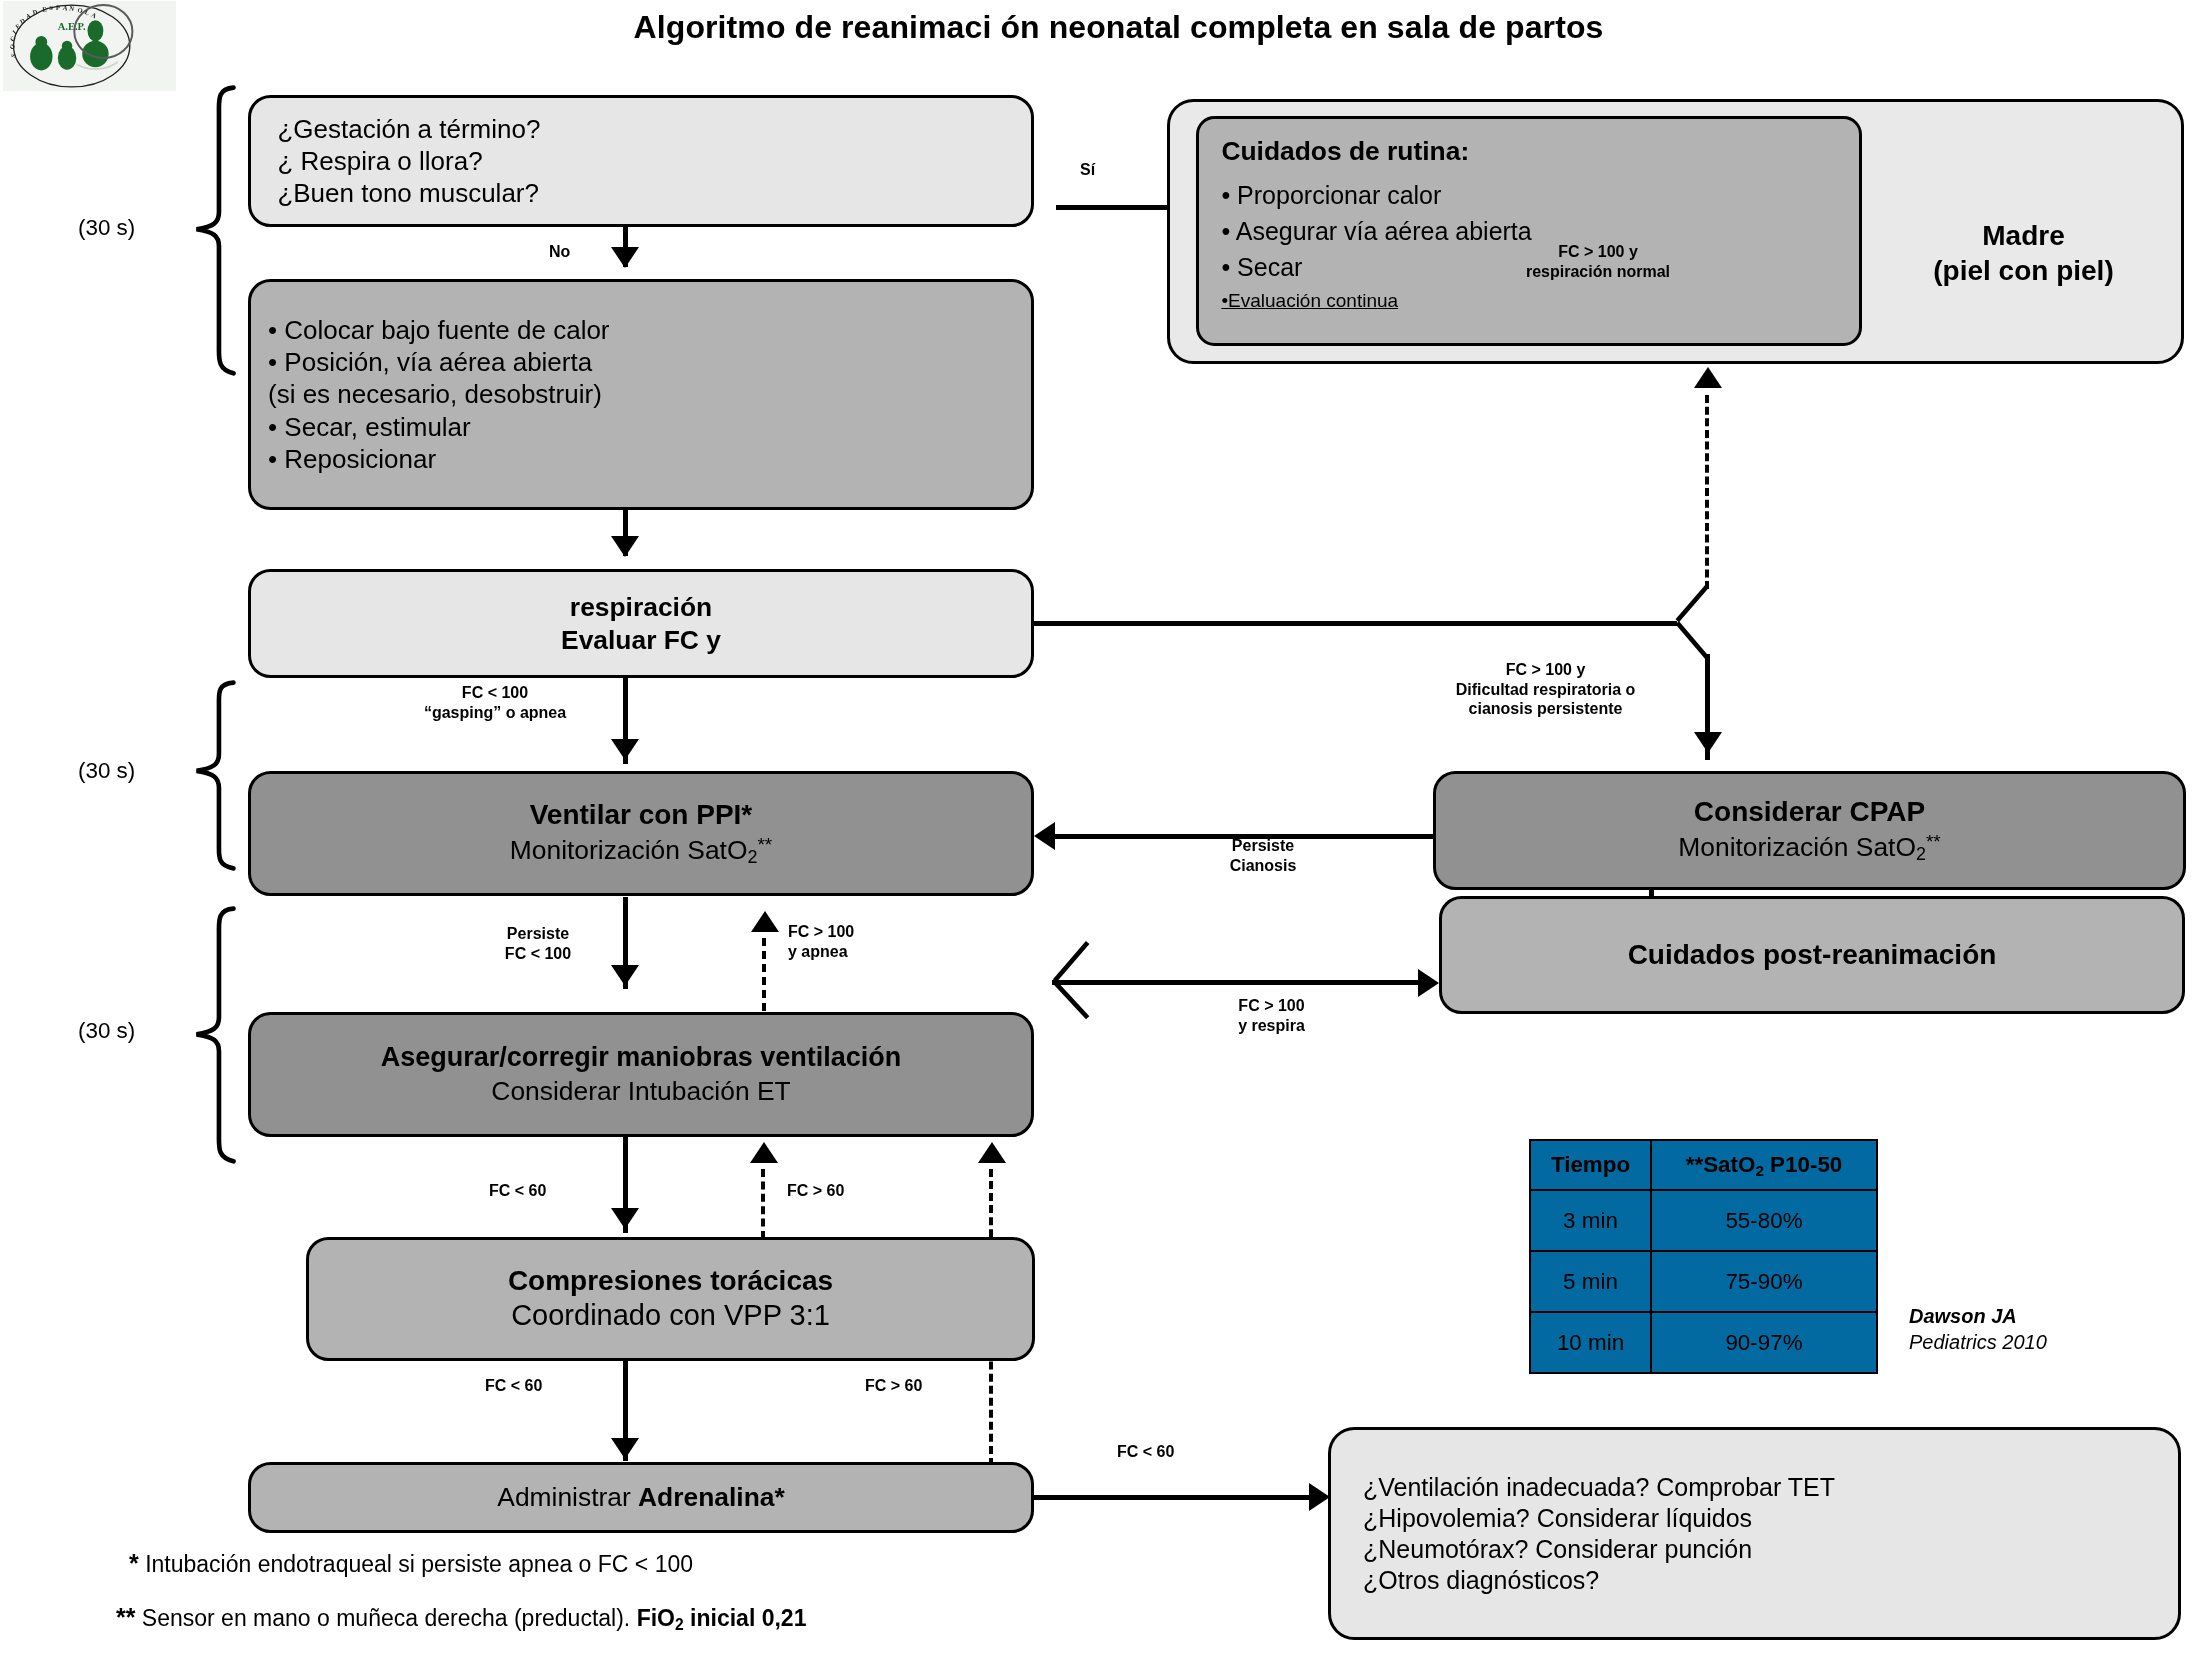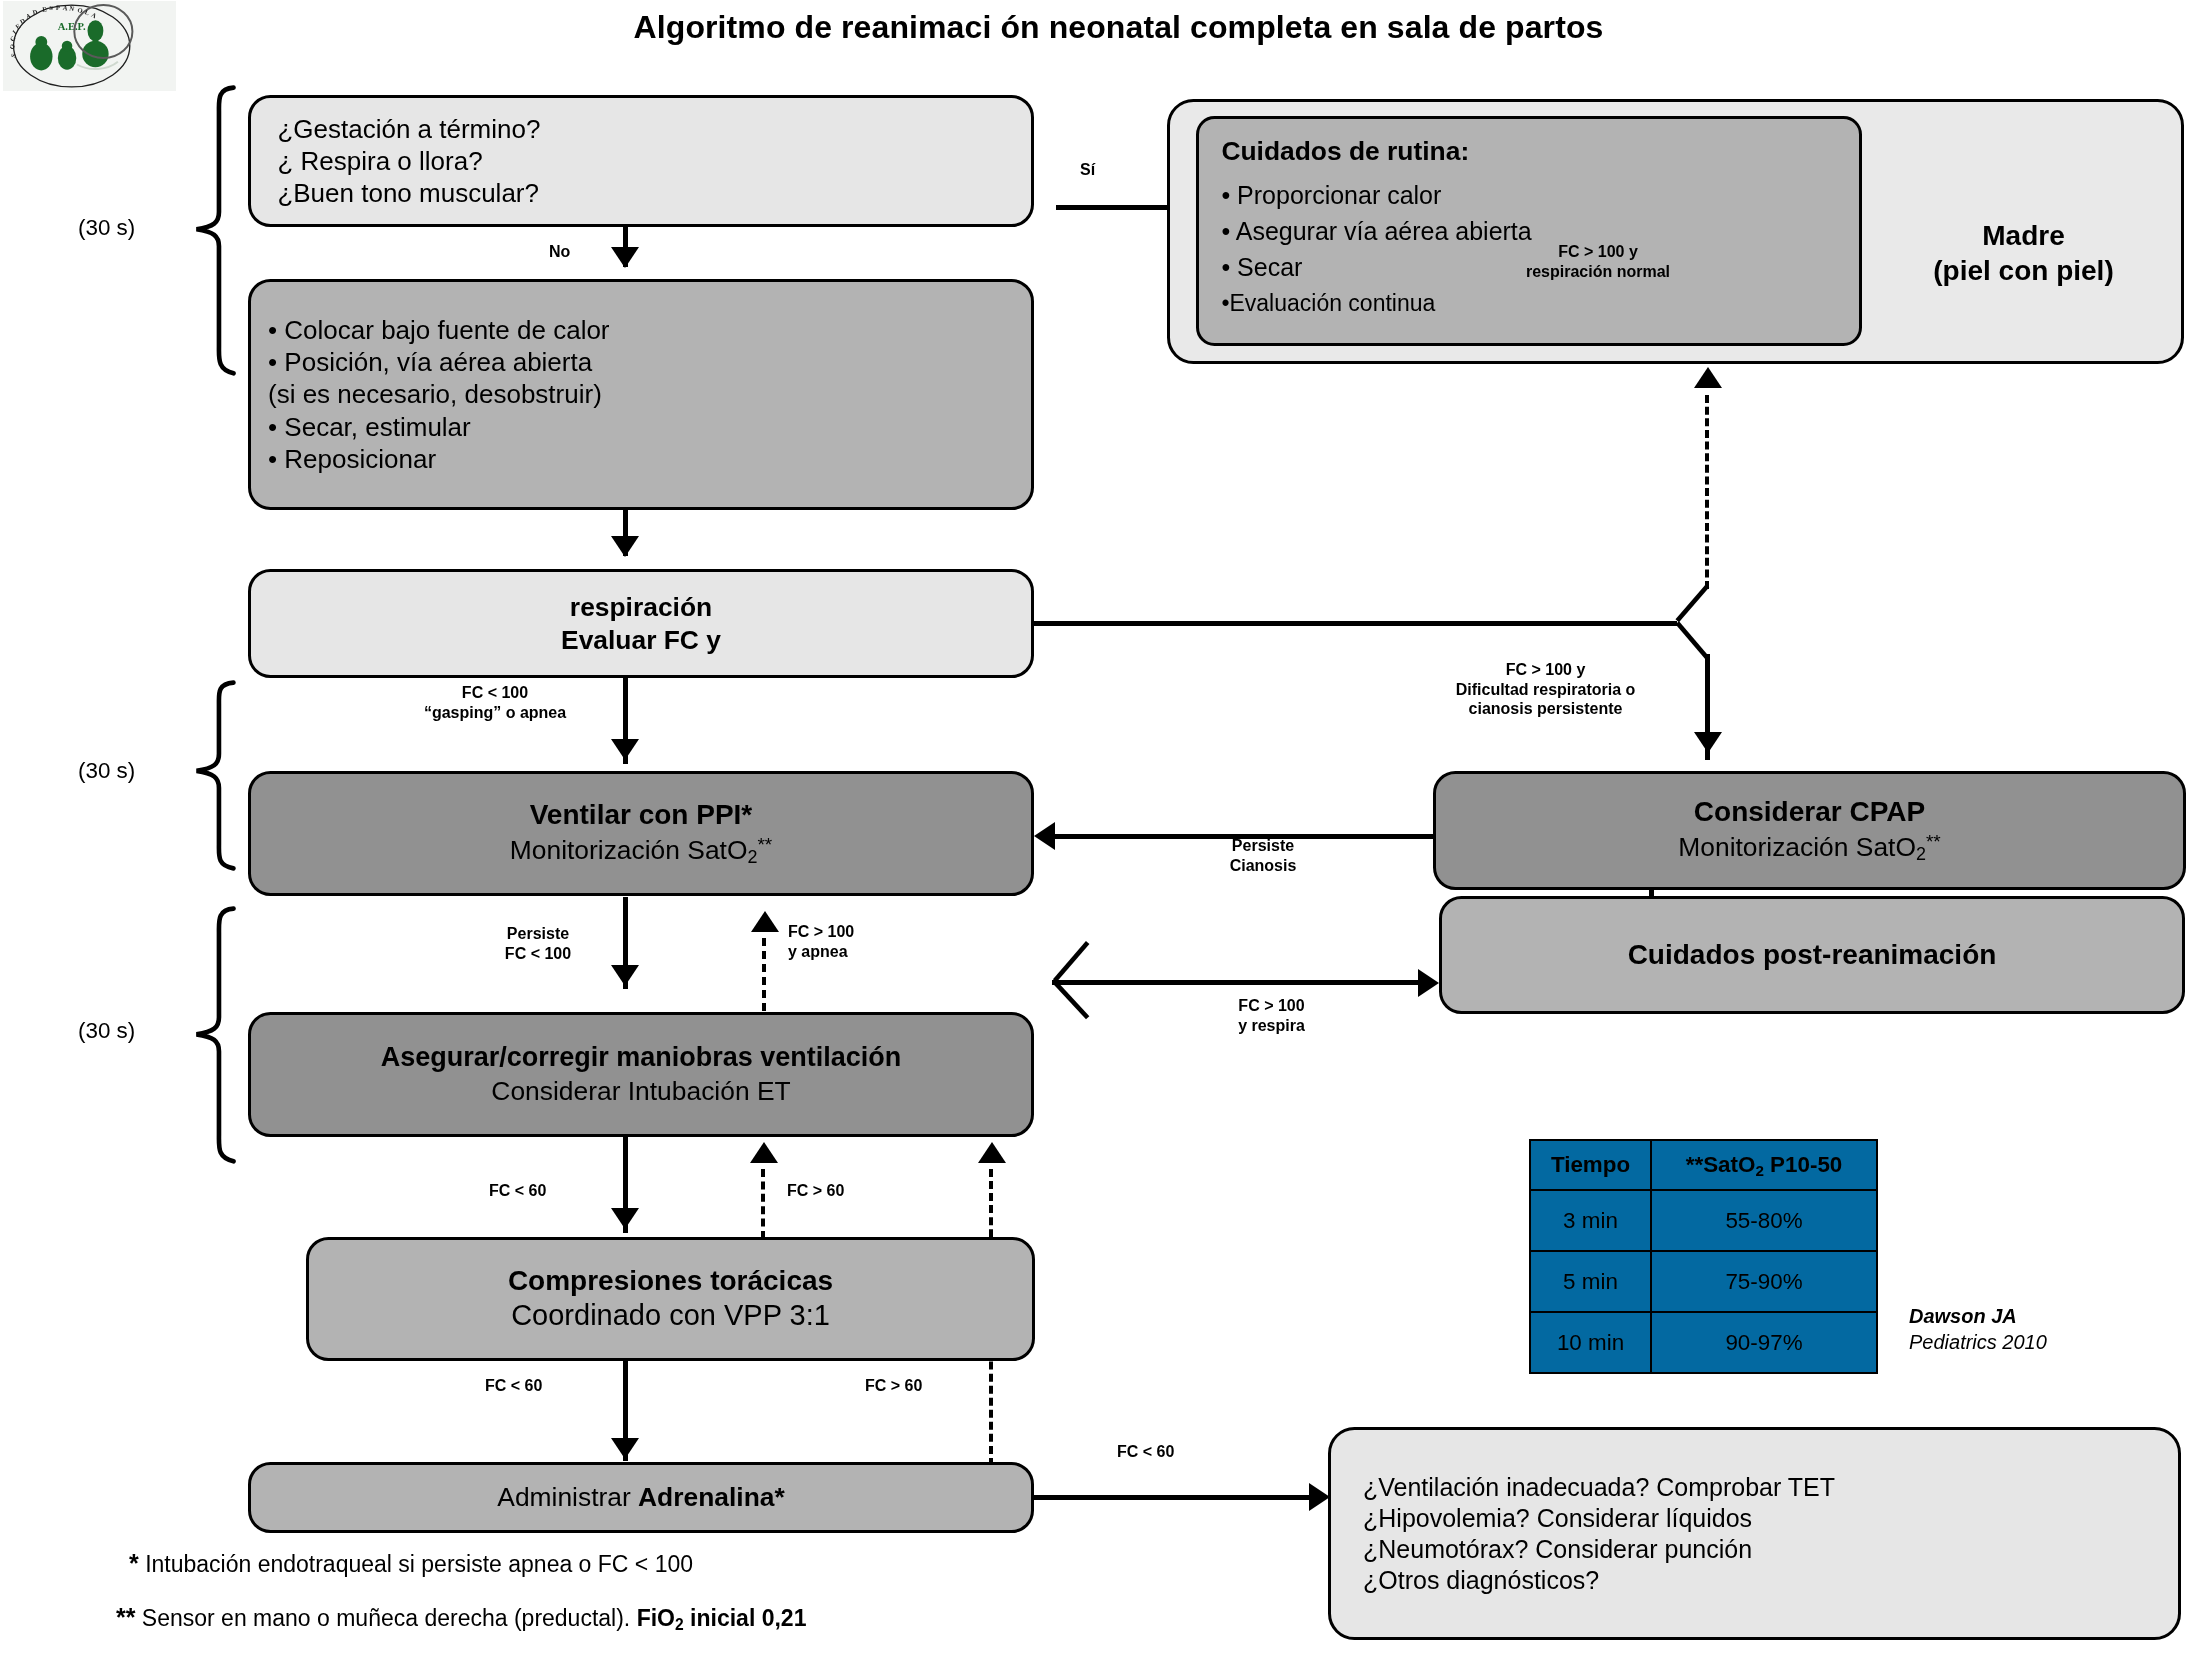--- a/index.html
+++ b/index.html
@@ -163,21 +163,21 @@
 </div>
 
 <div class="box outer" id="box-mother" style="left:1167px;top:99px;width:1017px;height:265px;border-radius:26.4px;">
 </div>
 <div class="box mid" id="box-routine" style="left:1196px;top:116px;width:666px;height:230px;padding:0 22.4px;
             border-radius:18.5px;justify-content:flex-start;">
   <div class="ln b" style="font-size:26.4px;margin-top:16px;">Cuidados de rutina:</div>
   <div class="ln" style="font-size:25px;margin-top:12px;">• Proporcionar calor</div>
   <div class="ln" style="font-size:25px;margin-top:5.3px;">• Asegurar vía aérea abierta</div>
   <div class="ln" style="font-size:25px;margin-top:5.3px;">• Secar</div>
-  <div class="ln" style="font-size:23px;margin-top:5.3px;">•Evaluación continua</div>
+  <div class="ln" style="font-size:19px;margin-top:5.3px;text-decoration:underline;">•Evaluación continua</div>
 </div>
 <div class="abs ctr" style="left:1875px;top:195px;width:297px;margin-top:24px;">
   <div class="ln b" style="font-size:28px;">Madre</div>
   <div class="ln b" style="font-size:28px;">(piel con piel)</div>
 </div>
 
 <div class="hline" style="left:1034px;top:621px;width:643px;"></div>
 
 <div class="abs" style="left:1644px;top:545px;width:106px;height:158px;">
   <svg width="106" height="158" viewBox="0 0 160 240">

